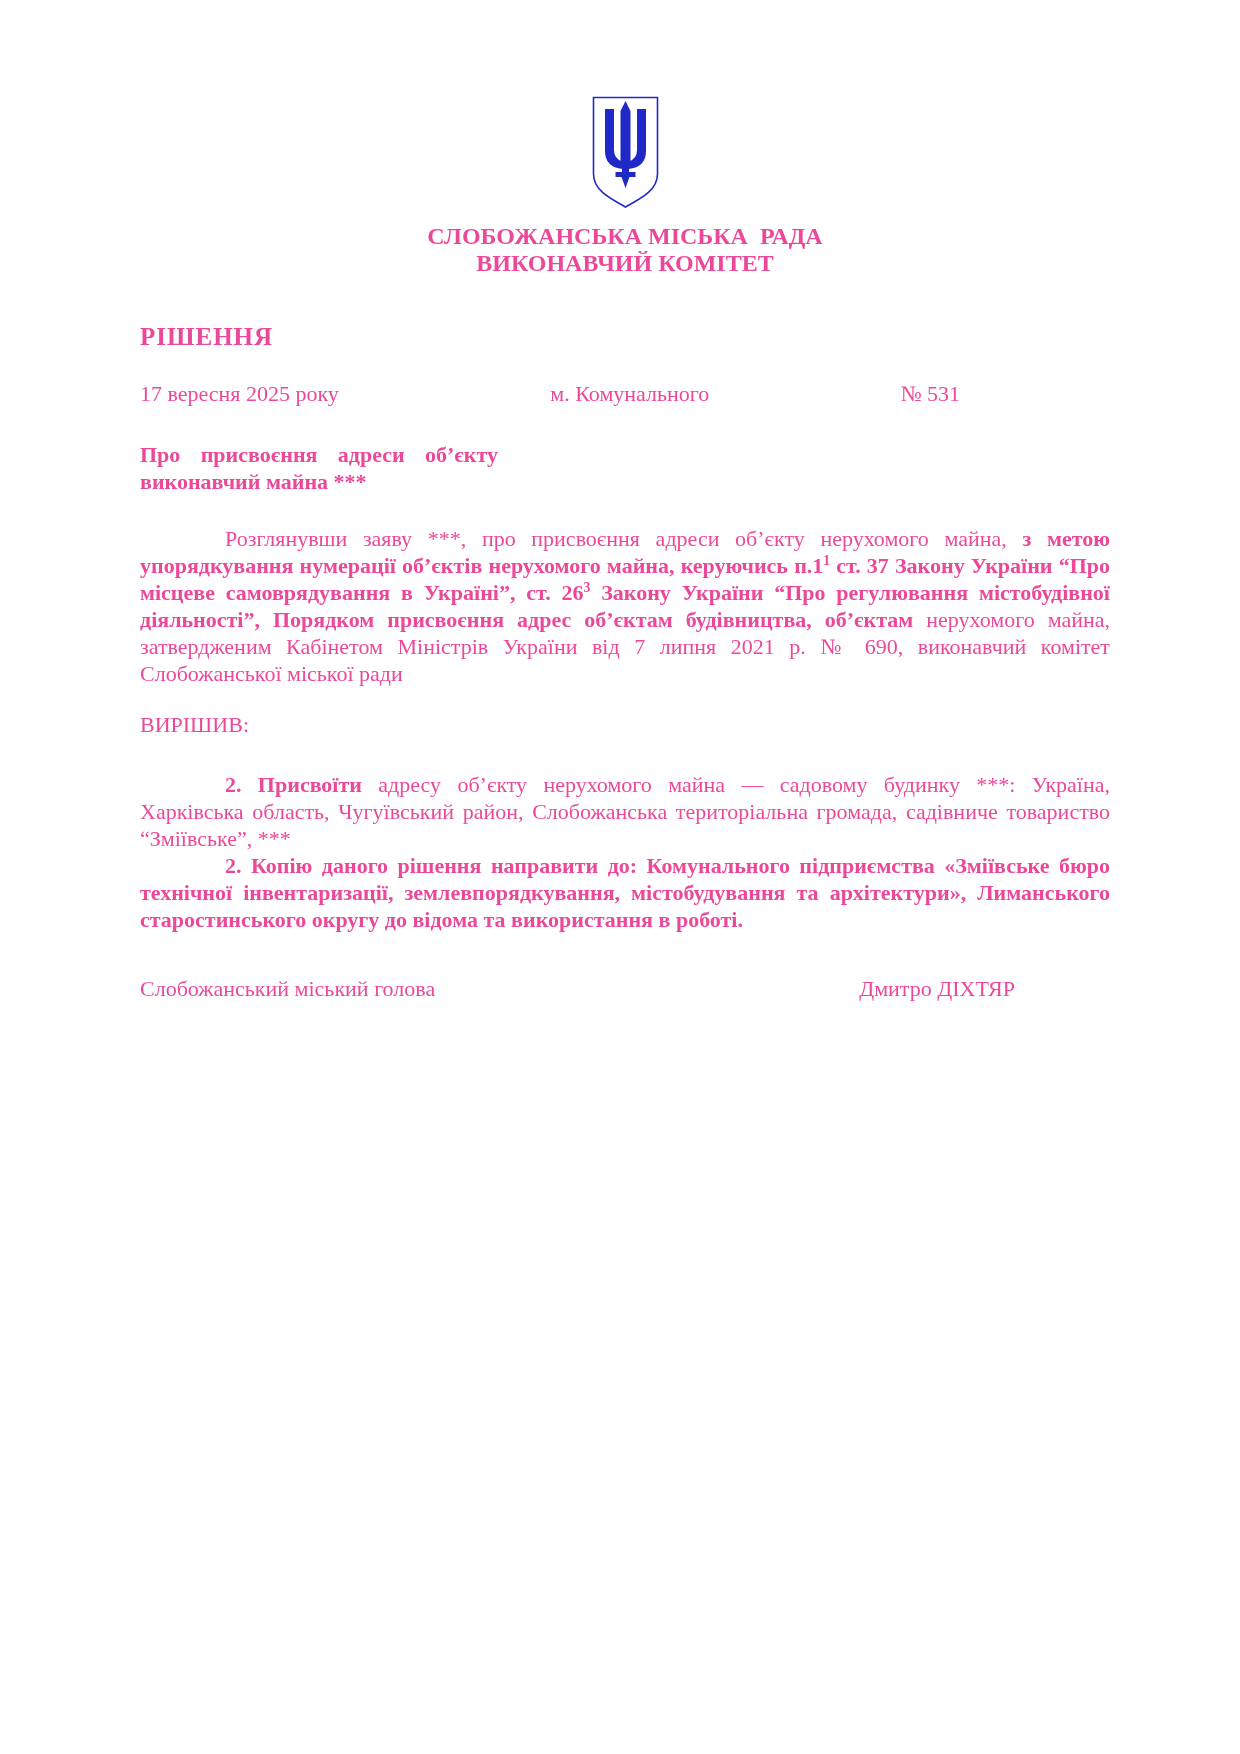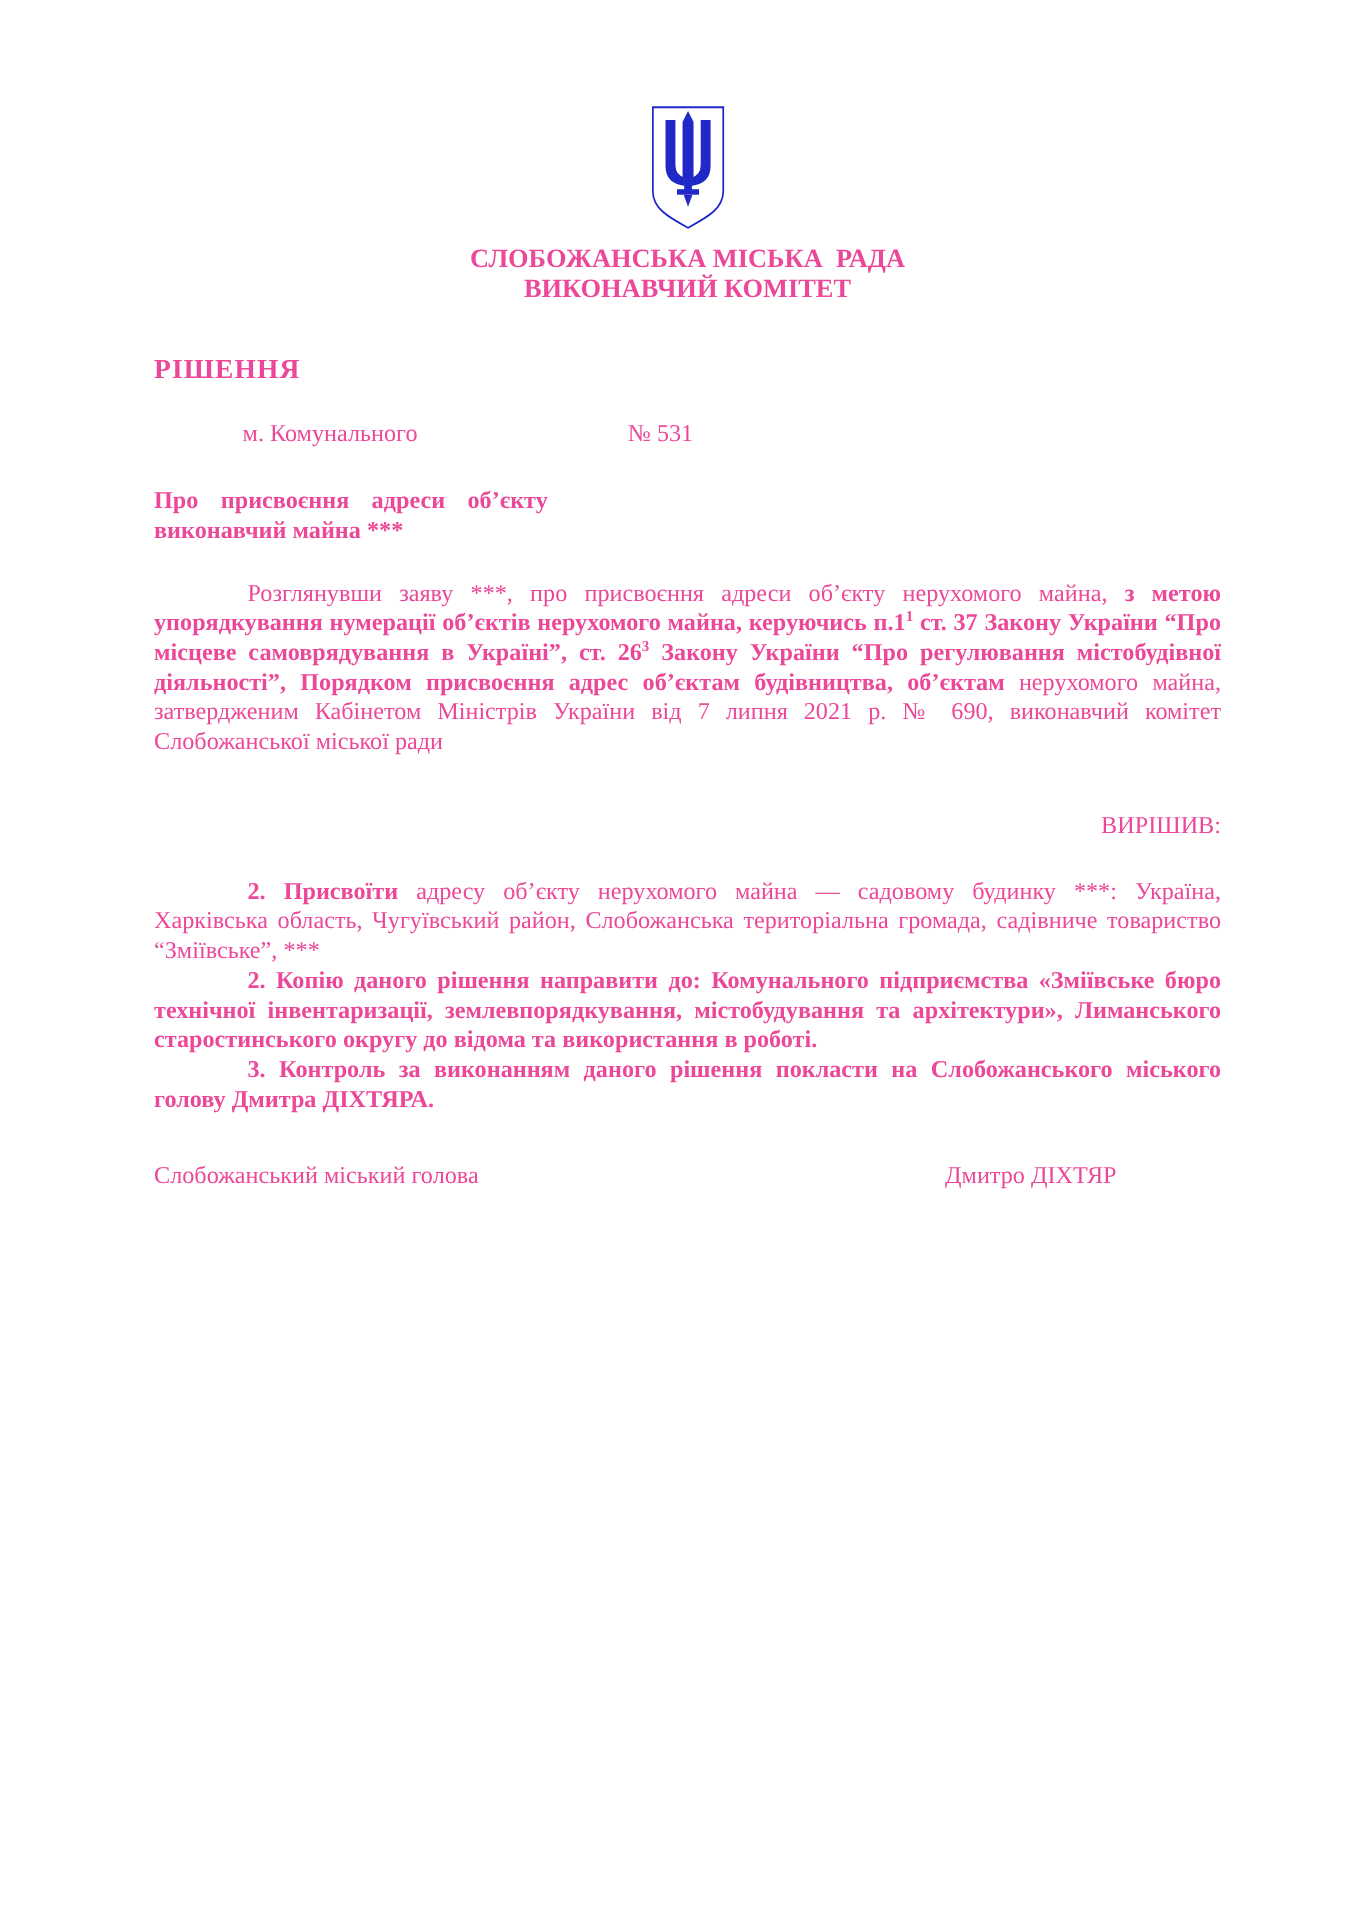--- a/index.html
+++ b/index.html
@@ -24,21 +24,21 @@
   .doc-type { margin-top: 46px; font-weight: bold; font-size: 25px; letter-spacing: 1px; }
   .date-row { display: flex; margin-top: 30px; }
   .date-row .dr-left  { width: 34%; text-align: left; }
   .date-row .dr-center{ width: 33%; text-align: center; }
   .date-row .dr-right { width: 33%; text-align: right; padding-right: 150px; box-sizing: border-box; }
   .subject { margin-top: 34px; font-weight: bold; width: 358px; }
   .subject .j { text-align: justify; text-align-last: justify; }
   .para { margin: 0; text-align: justify; }
   .indent { text-indent: 85px; }
   .intro { margin-top: 30px; }
-  .resolved { margin-top: 49px; text-align: right; }
+  .resolved { margin-top: 24px; text-align: left; }
   .items { margin-top: 33px; }
   sup { font-size: 0.62em; line-height: 0; vertical-align: super; }
   .sig-row { display: flex; justify-content: space-between; margin-top: 42px; font-weight: normal; }
   .sig-row .sig-name { margin-right: 95px; }
 </style>
 </head>
 <body>
 
 <div class="page">
 
@@ -57,37 +57,37 @@
   </div>
 
   <div class="org">
     <div>СЛОБОЖАНСЬКА МІСЬКА  РАДА</div>
     <div>ВИКОНАВЧИЙ КОМІТЕТ</div>
   </div>
 
   <div class="doc-type">РІШЕННЯ</div>
 
   <div class="date-row">
+    <span class="dr-left">17 вересня 2025 року</span>
     <span class="dr-center">м. Комунального</span>
     <span class="dr-right">№ 531</span>
   </div>
 
   <div class="subject">
     <div class="j">Про  присвоєння  адреси  об’єкту</div>
     <div>виконавчий майна ***</div>
   </div>
 
   <p class="para indent intro"><span>Розглянувши заяву ***, про присвоєння адреси об’єкту нерухомого майна, </span><span class="b">з метою упорядкування нумерації об’єктів нерухомого майна, керуючись п.1</span><sup class="b">1</sup><span class="b"> ст. 37 Закону України “Про місцеве самоврядування в Україні”, ст. 26</span><sup class="b">3</sup><span class="b"> Закону України “Про регулювання містобудівної діяльності”, Порядком присвоєння адрес об’єктам будівництва, об’єктам </span><span>нерухомого майна, затвердженим Кабінетом Міністрів України від 7 липня 2021 р. № 690, виконавчий комітет Слобожанської міської ради</span></p>
 
   <p class="para resolved">ВИРІШИВ:</p>
 
   <div class="items">
     <p class="para indent"><span class="b">2. Присвоїти</span><span> адресу об’єкту нерухомого майна — садовому будинку ***: Україна, Харківська область, Чугуївський район, Слобожанська територіальна громада, садівниче товариство “Зміївське”, ***</span></p>
     <p class="para indent b">2. Копію даного рішення направити до: Комунального підприємства «Зміївське бюро технічної інвентаризації, землевпорядкування, містобудування та архітектури», Лиманського старостинського округу до відома та використання в роботі.</p>
-    <p class="para indent b">3. Контроль за виконанням даного рішення покласти на Слобожанського міського голову Дмитра ДІХТЯРА.</p>
   </div>
 
   <div class="sig-row">
     <span>Слобожанський міський голова</span>
     <span class="sig-name">Дмитро ДІХТЯР</span>
   </div>
 
 </div>
 
 </body></html>

